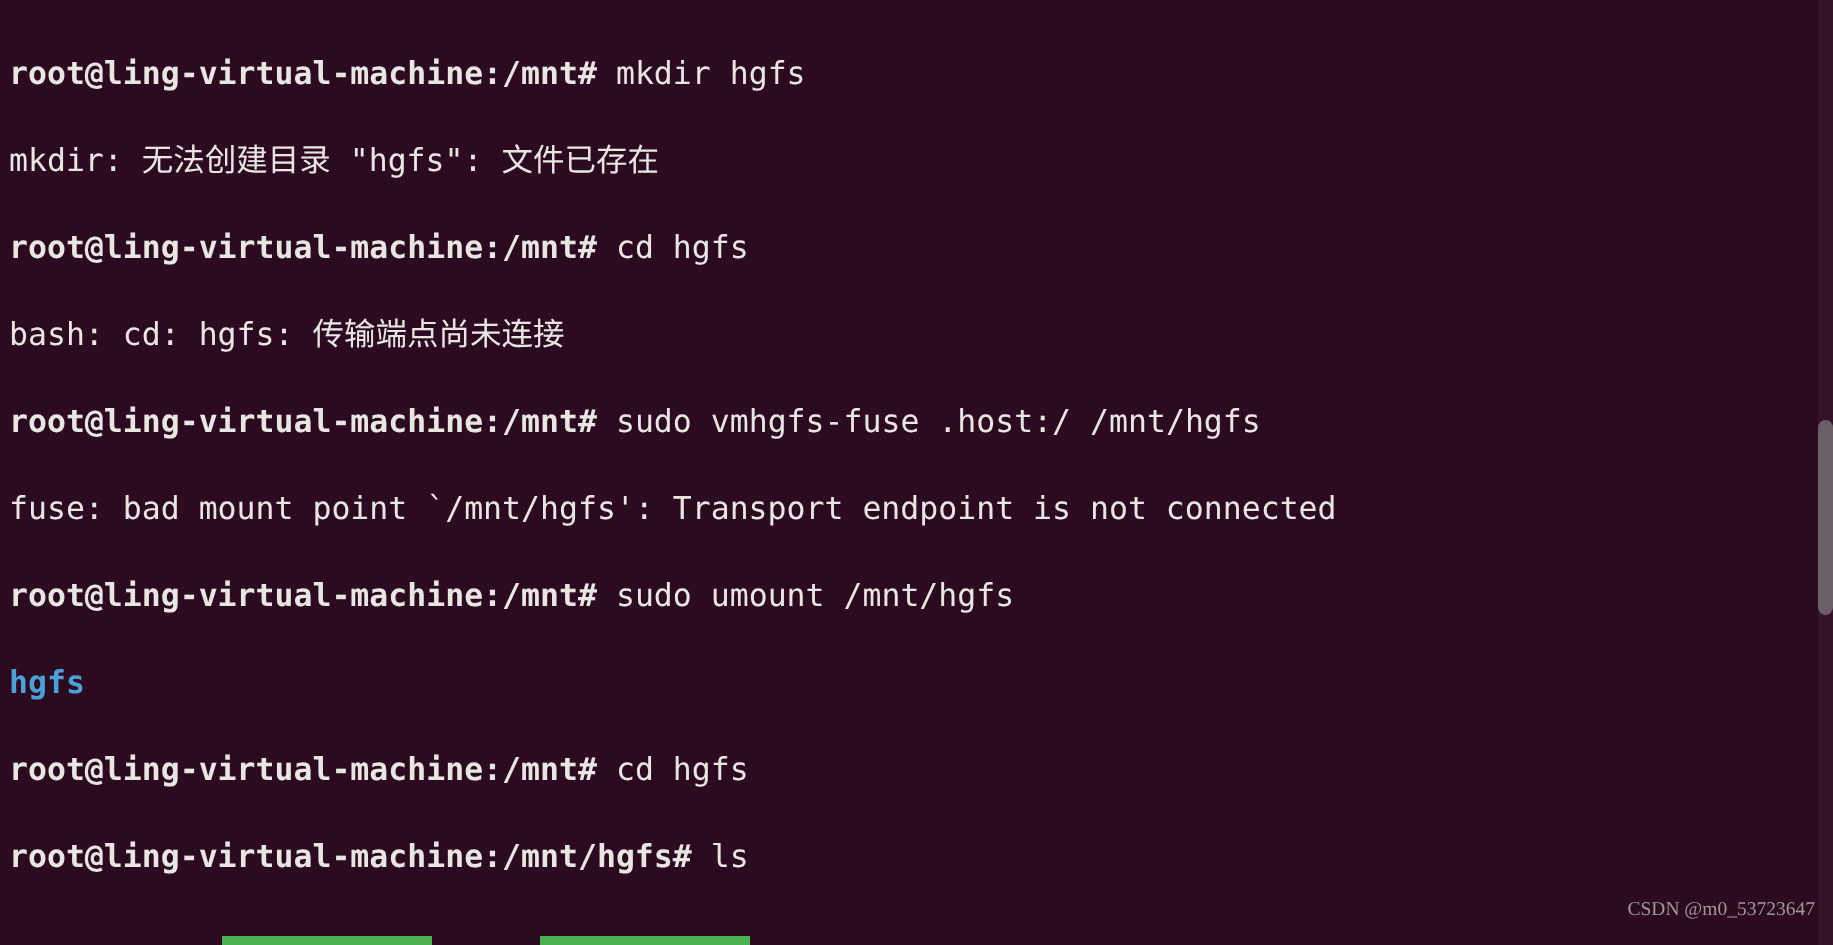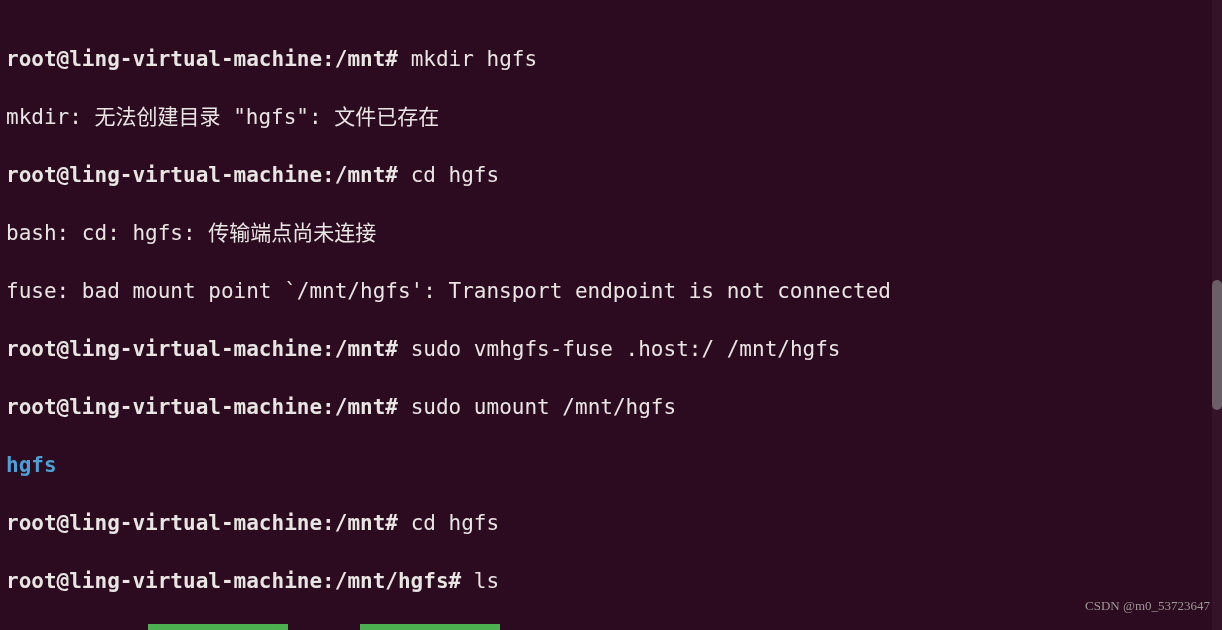--- a/index.html
+++ b/index.html
@@ -8,21 +8,21 @@
     height: 630px;
     background: #2c0a1f;
     font-family: "DejaVu Sans Mono", "Noto Sans CJK SC", "Liberation Mono", monospace;
     font-size: 21px;
     line-height: 29px;
     color: #e8e6e3;
     overflow: hidden;
     position: relative;
   }
   .terminal {
-    padding: 16px 6px;
+    padding: 6px 6px;
     width: 100%;
     height: 100%;
     white-space: pre-wrap;
     word-break: break-all;
     position: relative;
   }
   .line { display: block; }
   .prompt-user  { color: #e8e6e3; font-weight: bold; }
   .prompt-path  { color: #e8e6e3; font-weight: bold; }
   .prompt-sigil { color: #e8e6e3; font-weight: bold; }
@@ -64,22 +64,22 @@
   .green-bar.b2 { left: 360px; width: 140px; }
 </style>
 </head>
 <body>
 
 <div class="terminal">
 <span class="line"><span class="prompt-user">root@ling-virtual-machine</span><span class="prompt-user">:</span><span class="prompt-path">/mnt</span><span class="prompt-sigil">#</span> <span class="cmd">mkdir hgfs</span></span>
 <span class="line"><span class="cmd">mkdir: 无法创建目录 "hgfs": 文件已存在</span></span>
 <span class="line"><span class="prompt-user">root@ling-virtual-machine</span><span class="prompt-user">:</span><span class="prompt-path">/mnt</span><span class="prompt-sigil">#</span> <span class="cmd">cd hgfs</span></span>
 <span class="line"><span class="cmd">bash: cd: hgfs: 传输端点尚未连接</span></span>
+<span class="line"><span class="prompt-user">root@ling-virtual-machine</span><span class="prompt-user">:</span><span class="prompt-path">/mnt</span><span class="prompt-sigil">#</span> <span class="cmd">sudo vmhgfs-fuse .host:/ /mnt/hgfs</span></span>
 <span class="line"><span class="cmd">fuse: bad mount point `/mnt/hgfs': Transport endpoint is not connected</span></span>
-<span class="line"><span class="prompt-user">root@ling-virtual-machine</span><span class="prompt-user">:</span><span class="prompt-path">/mnt</span><span class="prompt-sigil">#</span> <span class="cmd">sudo vmhgfs-fuse .host:/ /mnt/hgfs</span></span>
 <span class="line"><span class="prompt-user">root@ling-virtual-machine</span><span class="prompt-user">:</span><span class="prompt-path">/mnt</span><span class="prompt-sigil">#</span> <span class="cmd">sudo umount /mnt/hgfs</span></span>
 <span class="line"><span class="dir">hgfs</span></span>
 <span class="line"><span class="prompt-user">root@ling-virtual-machine</span><span class="prompt-user">:</span><span class="prompt-path">/mnt</span><span class="prompt-sigil">#</span> <span class="cmd">cd hgfs</span></span>
 <span class="line"><span class="prompt-user">root@ling-virtual-machine</span><span class="prompt-user">:</span><span class="prompt-path">/mnt/hgfs</span><span class="prompt-sigil">#</span> <span class="cmd">ls</span></span>
 
 
 
 <span class="line"><span class="cmd"></span></span>
 
 

